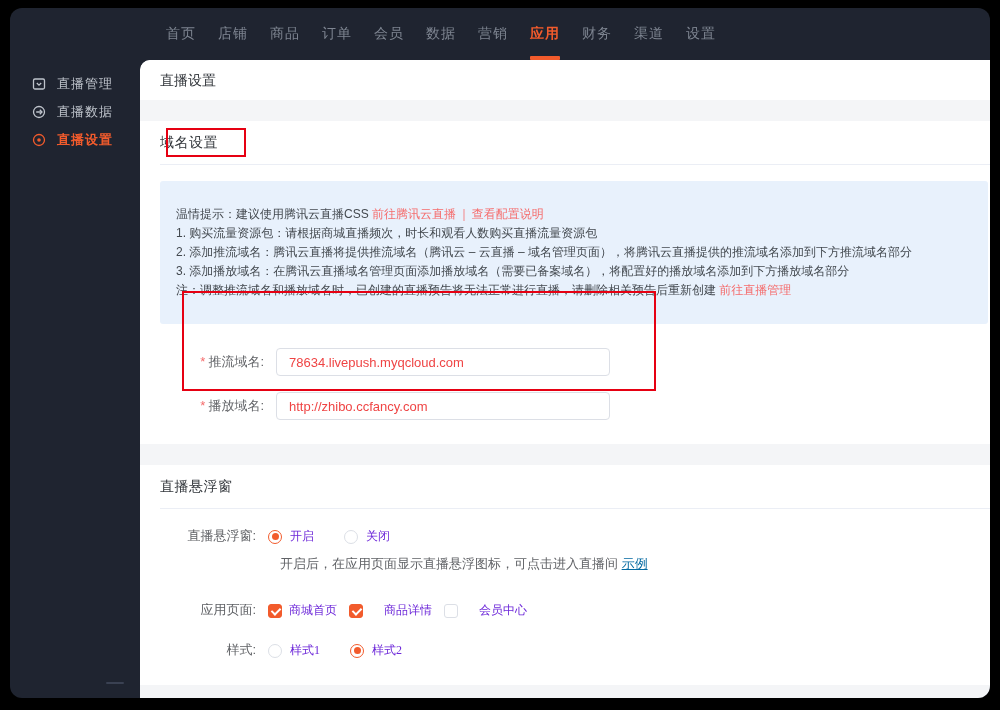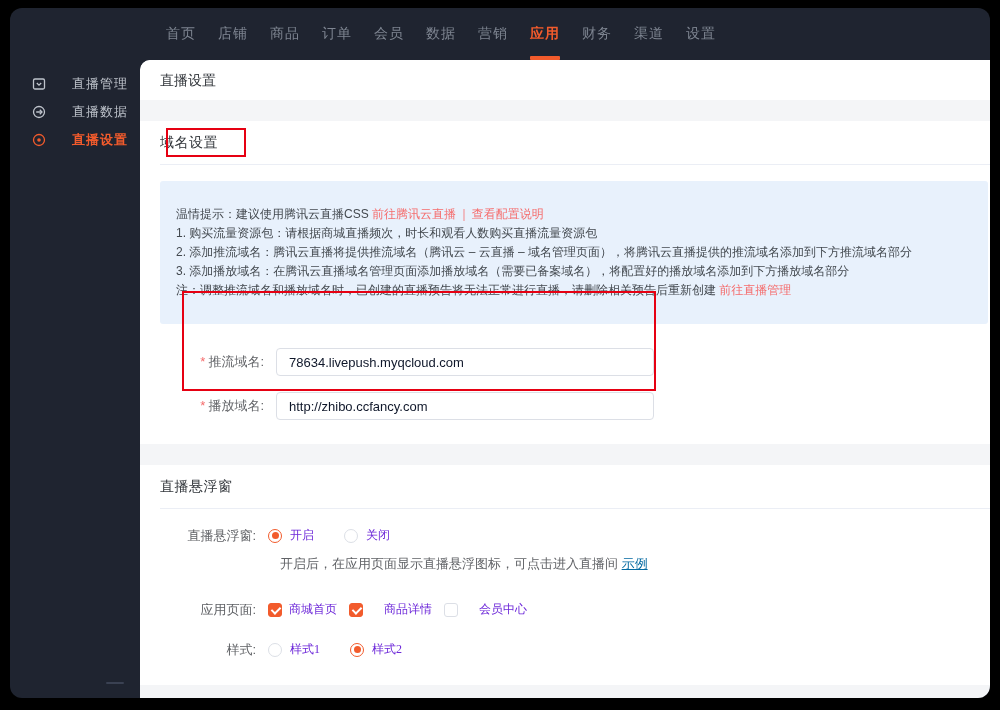--- a/index.html
+++ b/index.html
@@ -27,21 +27,21 @@
   }
   .nav-item.active { color: #f25b2c; font-weight: 700; }
   .nav-item.active::after {
     content: ""; position: absolute; left: 11px; right: 11px; bottom: 0;
     height: 4px; background: #f25b2c; border-radius: 1px;
   }
   
   .body-row { display: flex; height: 638px; }
   .sidebar { width: 130px; flex-shrink: 0; padding-top: 10px; position: relative; }
   .side-item {
-    height: 28px; display: flex; align-items: center; gap: 26px;
+    height: 28px; display: flex; align-items: center; gap: 11px;
     padding-left: 22px; font-size: 13px; color: #bfc4cc; cursor: pointer;
     letter-spacing: 1px;
   }
   .side-item .icon { width: 14px; height: 14px; display: inline-flex; }
   .side-item.active { color: #f25b2c; font-weight: 700; }
   .side-dash {
     position: absolute; bottom 14px; bottom: 14px; left: 96px;
     width: 18px; height: 2px; background: #3a4152; border-radius: 1px;
   }
   
@@ -69,31 +69,31 @@
   .notice .sep { color: #f56c6c; margin: 0 2px; }
   
   .form { padding: 8px 0 24px 8px; }
   .form-row { display: flex; align-items: center; margin-top: 16px; }
   .f-label {
     width: 128px; flex-shrink: 0; text-align: right; padding-right: 12px;
     font-size: 13px; color: #606266;
   }
   .req { color: #f56c6c; margin-right: 3px; }
   .text-input {
-    width: 378px; height: 28px; border: 1px solid #dcdfe6; border-radius: 4px;
-    padding: 0 12px; font-size: 13px; color: #0f172a; outline: none;
+    width: 334px; height: 28px; border: 1px solid #dcdfe6; border-radius: 4px;
+    padding: 0 12px; font-size: 13px; color: #ef4444; outline: none;
     font-family: "Liberation Sans", "DejaVu Sans", sans-serif; background: #fff;
   }
   .f-help { margin: 7px 0 0 128px; font-size: 12px; color: #aaaeb5; }
   
   .anno { position: absolute; border: 2px solid #e60012; pointer-events: none; z-index: 5; }
   .anno-title { left: 26px; top: 7px; width: 80px; height: 29px; }
   .anno-form { left: 42px; top: 170px; width: 474px; height: 100px; }
   
-  .setting-row { display: flex; align-items: flex-start; margin-top: 18px; }
+  .setting-row { display: flex; align-items: flex-end; margin-top: 18px; }
   .s-help { margin: 10px 0 0 140px; font-size: 13px; color: #606266; padding-bottom: 2px; }
   .s-help .lnk { color: #0369a1; cursor: pointer; text-decoration: underline; }
   .opt { display: flex; align-items: center; cursor: pointer; }
   .opt + .opt { margin-left: 30px; }
   .opt-label { margin-left: 8px; font-size: 12px; color: #6d28d9; font-family: Liberation Serif, serif; }
   .radio {
     width: 14px; height: 14px; border-radius: 50%;
     border: 1px solid #dcdfe6; background: #fff;
     display: inline-flex; align-items: center; justify-content: center;
   }

